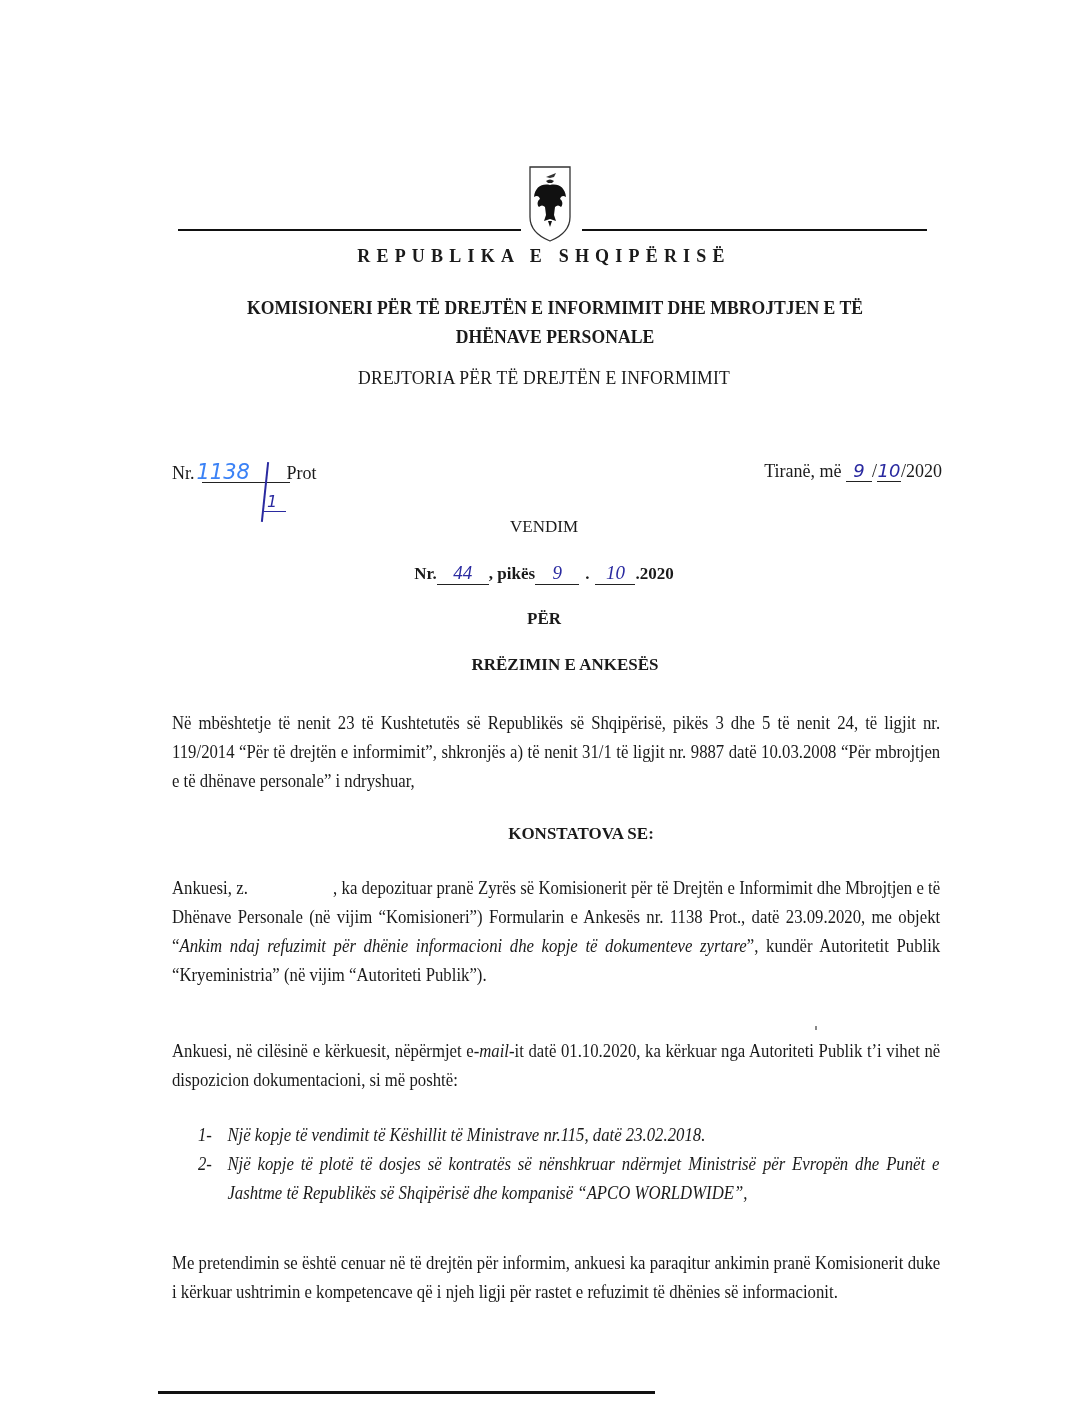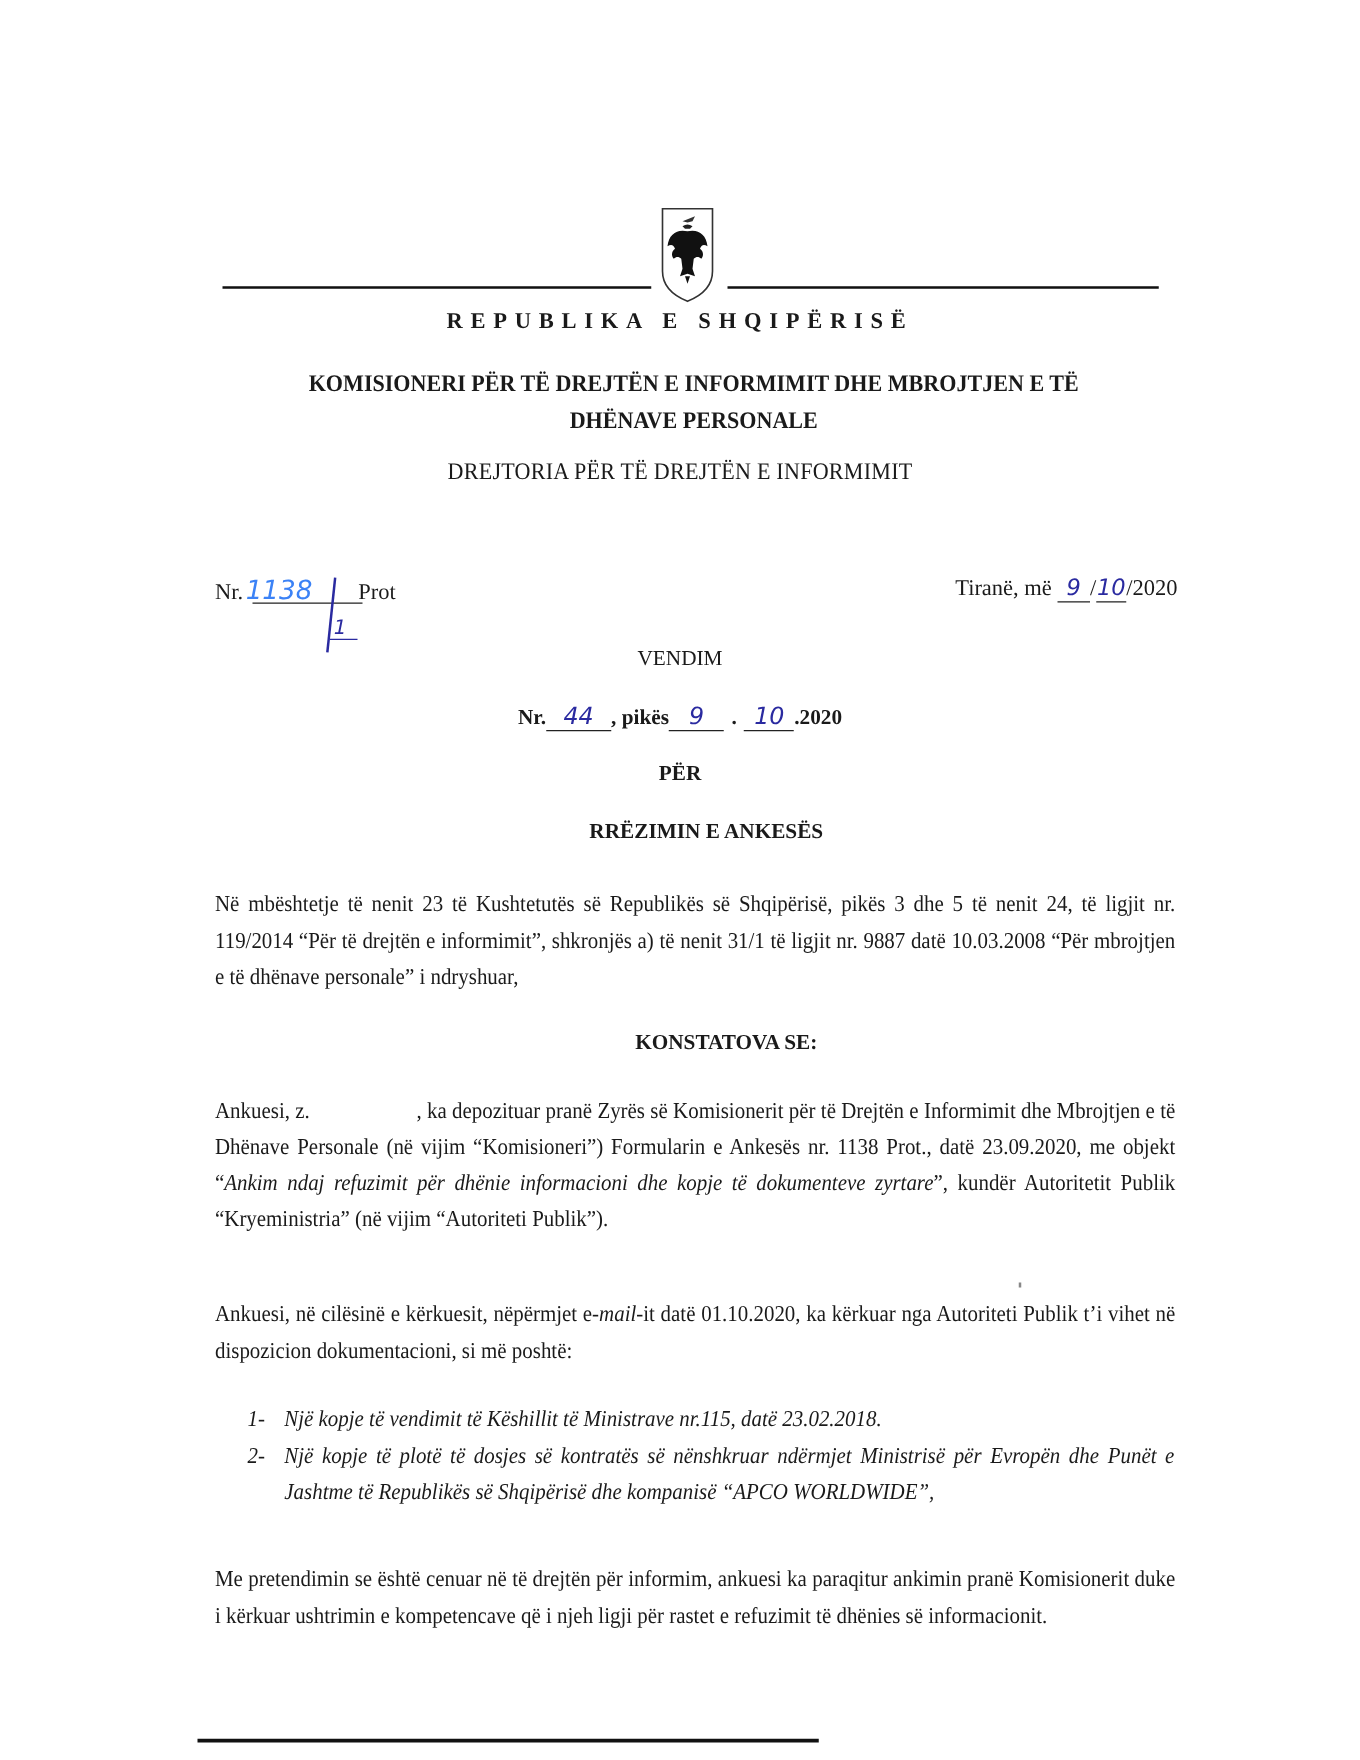--- a/index.html
+++ b/index.html
@@ -53,21 +53,21 @@
 
     #place-date { right: 146px; top: 460px; font-size: 18px; }
     .hand-inline {
       display: inline-block; color: #2a2aa0; font-family: "DejaVu Sans", sans-serif;
       font-style: italic; border-bottom: 1px solid #222; text-align: center;
     }
 
     
     #vendim-title { top: 517px; font-size: 17px; font-weight: normal; }
     #vendim-nr { top: 562px; font-size: 17px; font-weight: bold; }
-    #vendim-nr .hand-inline { font-weight: normal; font-size: 19px; }
+    #vendim-nr .hand-inline { font-weight: normal; font-size: 19px; font-family: Liberation Serif, serif; }
     #per-title { top: 609px; font-size: 17px; font-weight: bold; }
     #subject-title { top: 655px; font-size: 17px; font-weight: bold; margin-left: 21px; }
 
     
     .para {
       position: absolute; left: 172px; width: 768px; font-size: 18.2px; line-height: 29px;
       text-align: justify; transform: scaleX(0.92); transform-origin: left top;
     }
     #para-legal { top: 709px; }
     #konstatova { top: 824px; font-size: 17px; font-weight: bold; margin-left: 37px; }

